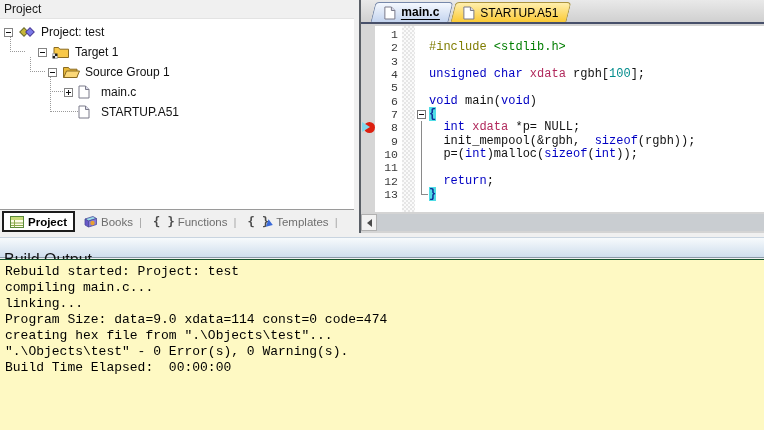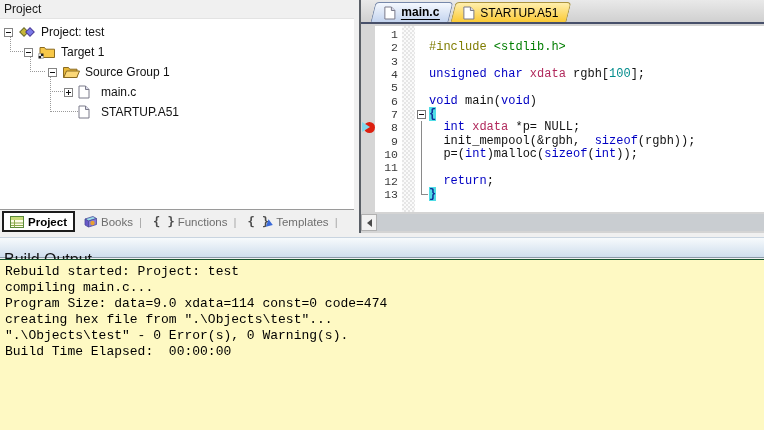--- a/index.html
+++ b/index.html
@@ -121,21 +121,21 @@
                 <g transform="rotate(45 6 7)">
                   <rect x="3" y="4" width="6" height="6" fill="#c8b838" stroke="#6a6a2a"></rect>
                 </g>
                 <g transform="rotate(45 12 7)">
                   <rect x="9" y="4" width="6" height="6" fill="#7a7ae8" stroke="#4a3a9a"></rect>
                 </g>
               </svg>
             </div>
             <div style="display: inline;">Project: test</div>
           </div>
-          <div class="tree-row" style="padding-left: 24px;">
+          <div class="tree-row" style="padding-left: 38px;">
             <div class="xbox minus"></div>
             <div class="ticon">
               <svg width="18" height="14">
                 <path d="M2 4 V2.5 h4.5 l1.2 1.7 H16.5 V12.5 H2 Z" fill="#f8c848" stroke="#8a6a20"></path>
                 <rect x="0.5" y="8.5" width="5" height="5" fill="#222"></rect>
                 <rect x="0.5" y="8.5" width="2.5" height="2.5" fill="#ddd"></rect>
                 <rect x="3" y="11" width="2.5" height="2.5" fill="#ddd"></rect>
               </svg>
             </div>
             <div style="display: inline;">Target 1</div>
@@ -368,19 +368,20 @@
   </div>
 
   <div id="h-splitter"></div>
 
   <div id="build-header">
     <span>Build Output</span>
   </div>
   <div id="build-content">
       <div class="build-line">Rebuild started: Project: test</div>
       <div class="build-line">compiling main.c...</div>
+      <div class="build-line">linking...</div>
       <div class="build-line">Program Size: data=9.0 xdata=114 const=0 code=474</div>
       <div class="build-line">creating hex file from ".\Objects\test"...</div>
       <div class="build-line">".\Objects\test" - 0 Error(s), 0 Warning(s).</div>
       <div class="build-line">Build Time Elapsed:  00:00:00</div>
     </div>
 
 </div>
 
 </body></html>

